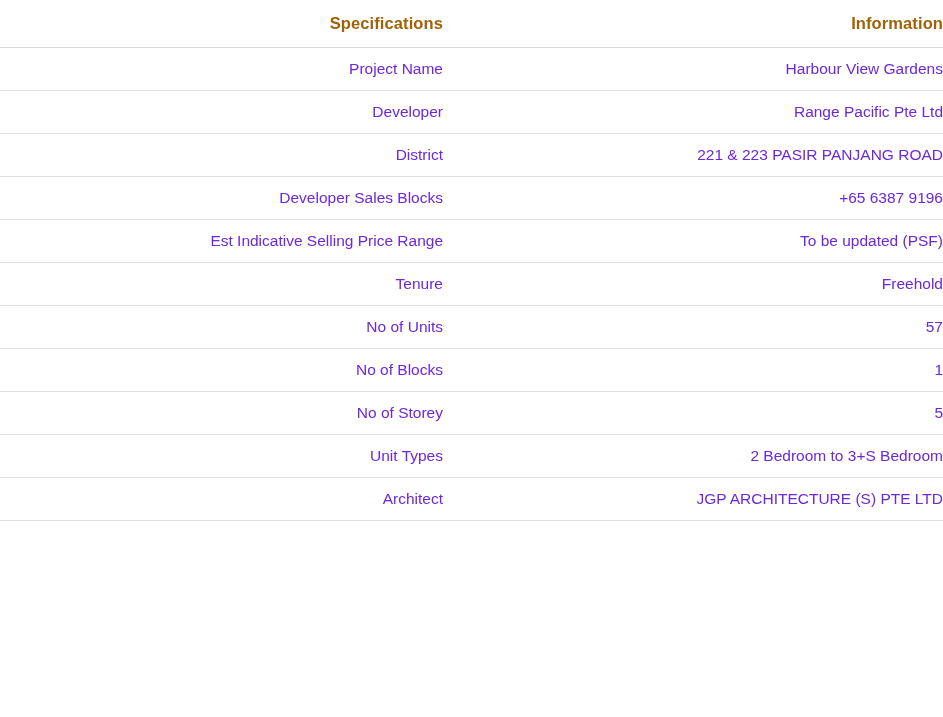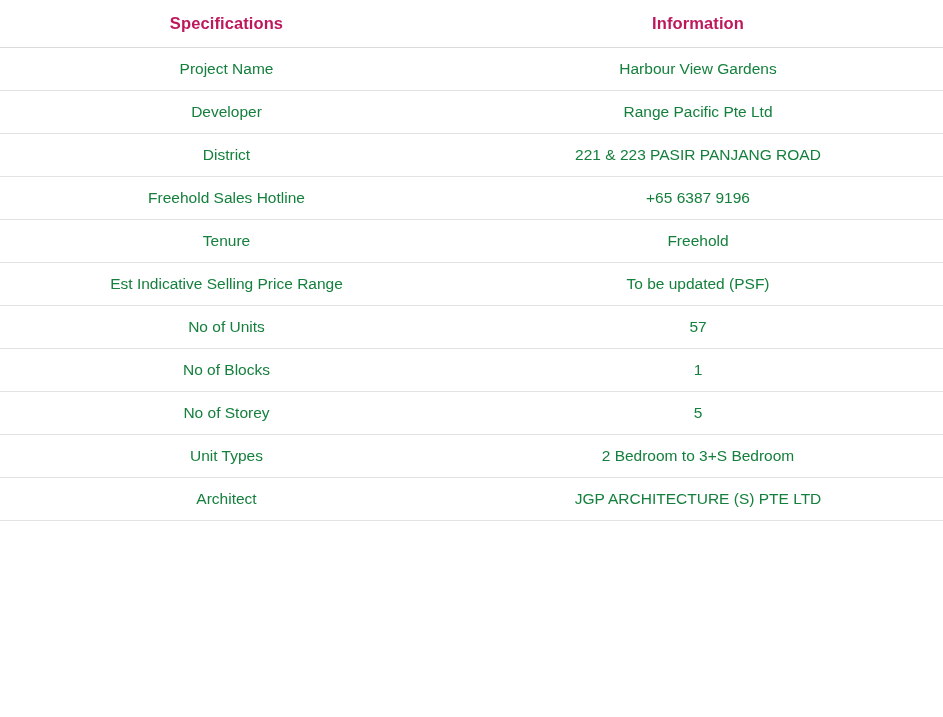--- a/index.html
+++ b/index.html
@@ -16,34 +16,34 @@
   }
   .spec-table {
     width: 943px;
     border-collapse: collapse;
     table-layout: fixed;
   }
   .spec-table col.col-label { width: 443px; }
   .spec-table col.col-value { width: 500px; }
 
   .spec-table th {
-    text-align: center;
+    text-align: right;
     font-size: 16.5px;
     font-weight: bold;
-    color: #be185d;
+    color: #a16207;
     padding: 14px 0 14px 10px;
     border-bottom: 1px solid #dadada;
     vertical-align: middle;
     letter-spacing: 0.1px;
   }
   .spec-table td {
-    text-align: center;
+    text-align: right;
     font-size: 15.5px;
     font-weight: normal;
-    color: #15803d;
+    color: #6d28d9;
     padding: 12px 0 12px 10px;
     border-bottom: 1px solid #e2e2e2;
     vertical-align: middle;
     white-space: nowrap;
     overflow: hidden;
     text-overflow: ellipsis;
   }
   .spec-table tr:last-child td {
     border-bottom: 1px solid #e2e2e2;
   }
@@ -72,30 +72,30 @@
     </tr>
     <tr>
       <td>Developer</td>
       <td class="value-cell">Range Pacific Pte Ltd</td>
     </tr>
     <tr>
       <td>District</td>
       <td class="value-cell">221 &amp; 223 PASIR PANJANG ROAD</td>
     </tr>
     <tr>
-      <td>Freehold Sales Hotline</td>
+      <td>Developer Sales Blocks</td>
       <td class="value-cell">+65 6387 9196</td>
+    </tr>
+    <tr>
+      <td>Est Indicative Selling Price Range</td>
+      <td class="value-cell">To be updated (PSF)</td>
     </tr>
     <tr>
       <td>Tenure</td>
       <td class="value-cell">Freehold</td>
-    </tr>
-    <tr>
-      <td>Est Indicative Selling Price Range</td>
-      <td class="value-cell">To be updated (PSF)</td>
     </tr>
     <tr>
       <td>No of Units</td>
       <td class="value-cell">57</td>
     </tr>
     <tr>
       <td>No of Blocks</td>
       <td class="value-cell">1</td>
     </tr>
     <tr>

